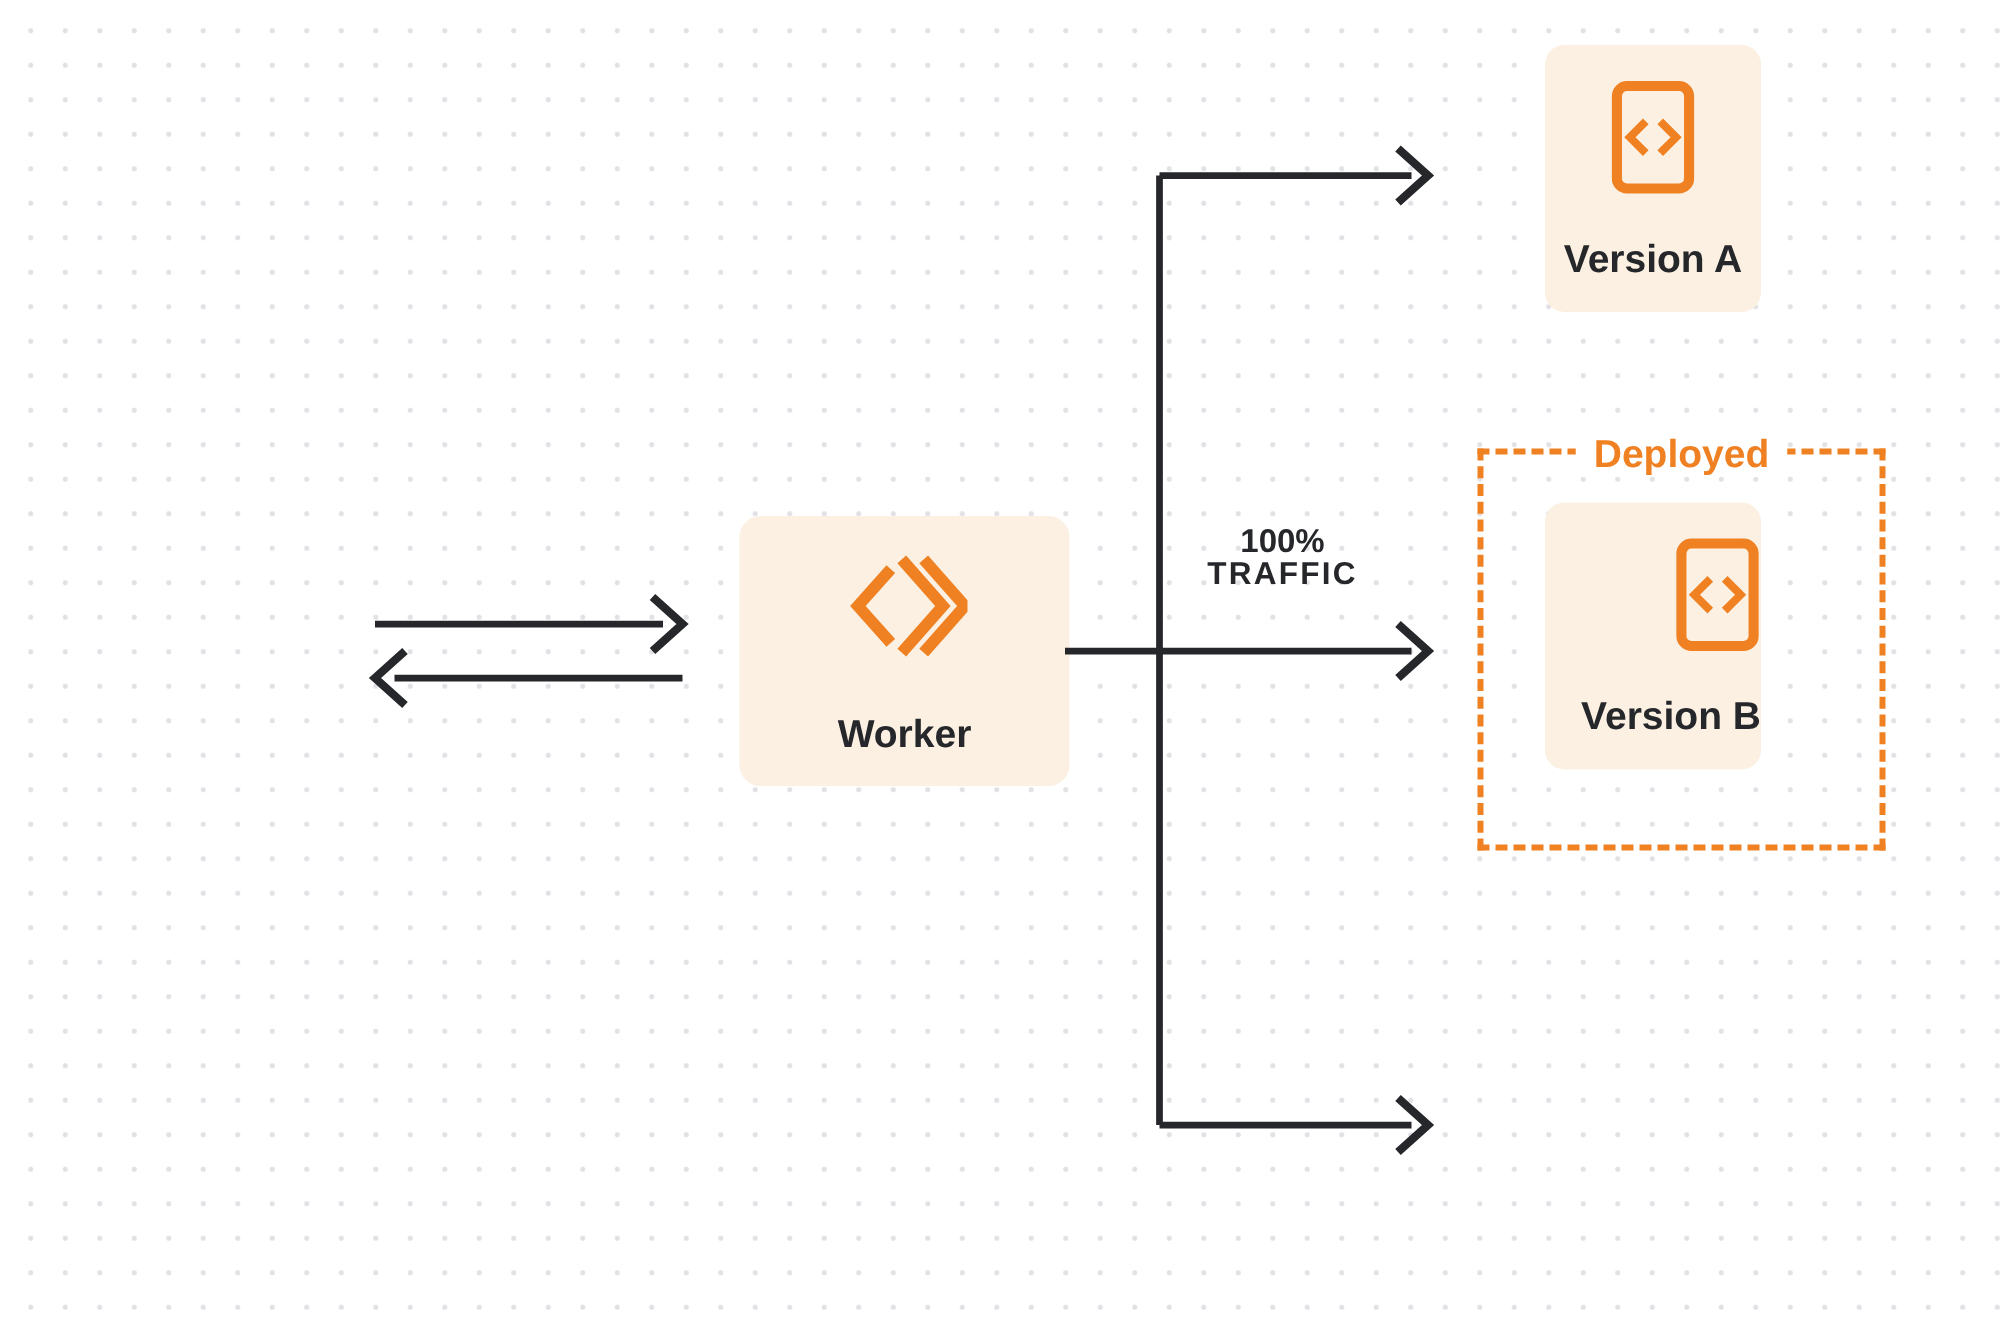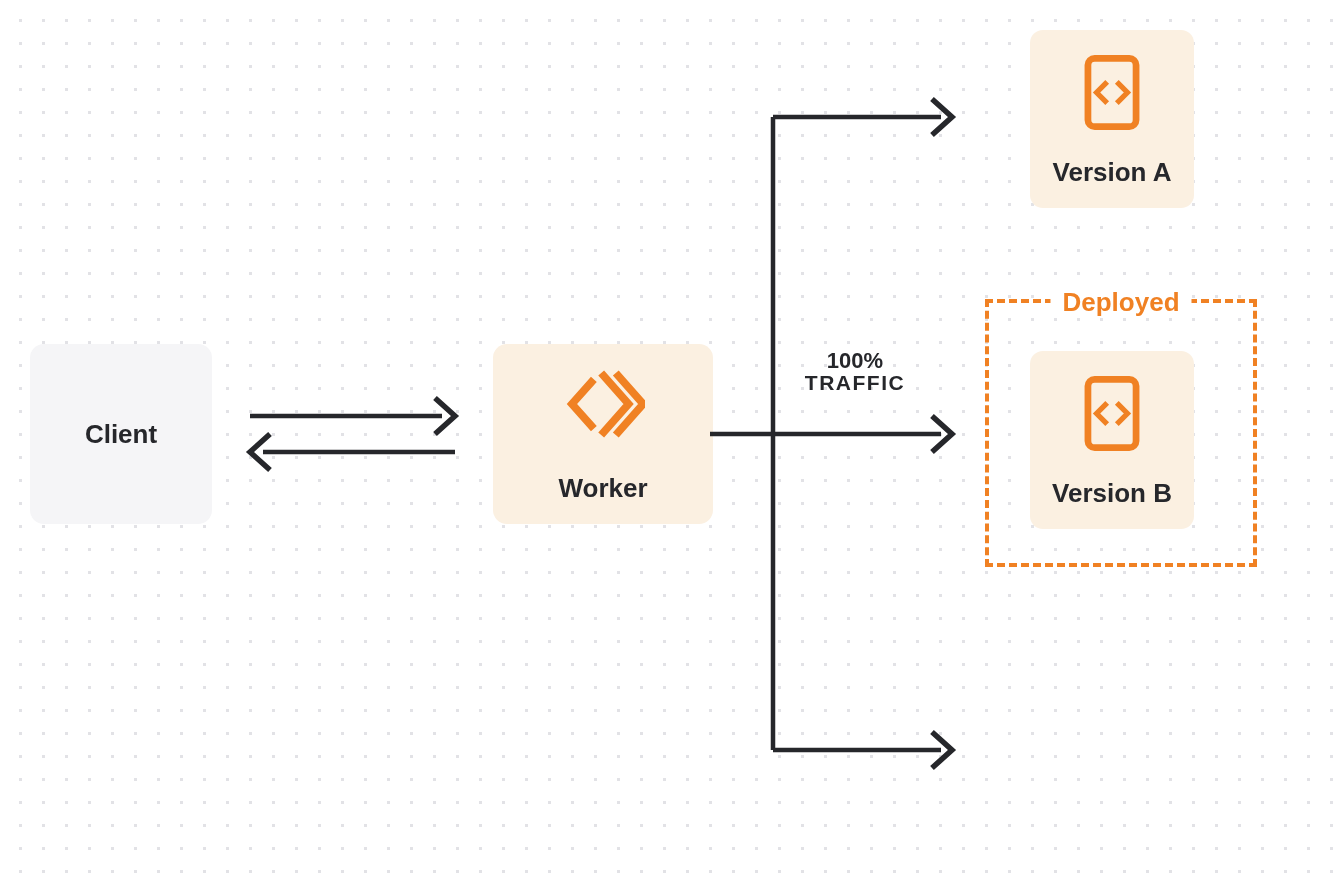--- a/index.html
+++ b/index.html
@@ -26,23 +26,23 @@
     border-radius:14px;
     display:flex;flex-direction:column;
     align-items:center;justify-content:center;
     z-index:1;
   }
   .node-label{
     font-weight:bold;font-size:26px;color:var(--ink);line-height:1;
   }
   .client-node{left:30px;top:344px;width:182px;height:180px;background:var(--graybox);}
   .worker-node{left:493px;top:344px;width:220px;height:180px;background:var(--cream);gap:30px;}
-  .version-node{left:1030px;width:164px;height:178px;background:var(--cream);gap:24px;border-radius:13px;}
+  .version-node{left:1030px;width:144px;height:178px;background:var(--cream);gap:24px;border-radius:13px;}
   .version-a{top:30px;}
-  .version-b{top:351px;}
+  .version-b{top:335px;align-items:flex-end;}
   .version-c{top:660px;}
 
   .connectors{
     position:absolute;left:0;top:0;width:1338px;height:878px;
     z-index:2;pointer-events:none;
   }
   .shaft{stroke:var(--ink);stroke-width:4.5;fill:none;stroke-linejoin:miter;}
   .head{stroke:var(--ink);stroke-width:5.5;fill:none;stroke-linejoin:miter;stroke-linecap:butt;}
   .icon-stroke{stroke:var(--accent);fill:none;stroke-linejoin:miter;stroke-linecap:butt;}
 
@@ -99,23 +99,20 @@
 
   <div class="deployed-box">
     <div class="deployed-label">Deployed</div>
   </div>
 
   <div class="traffic-label">
     <div class="traffic-line1">100%</div>
     <div class="traffic-line2">TRAFFIC</div>
   </div>
 
-  <div class="node client-node">
-    <div class="node-label">Client</div>
-  </div>
 
   <div class="node worker-node">
     <span>
       <svg width="84" height="74" viewBox="0 0 92 80" xmlns="http://www.w3.org/2000/svg">
         <path class="icon-stroke" stroke-width="8.5" d="M36 13 L12 40 L36 67"></path>
         <path class="icon-stroke" stroke-width="8.5" d="M44 6 L74 40 L44 74"></path>
         <path class="icon-stroke" stroke-width="8.5" d="M60 6 L90 40 L60 74"></path>
       </svg>
     </span>
     <div class="node-label">Worker</div>

